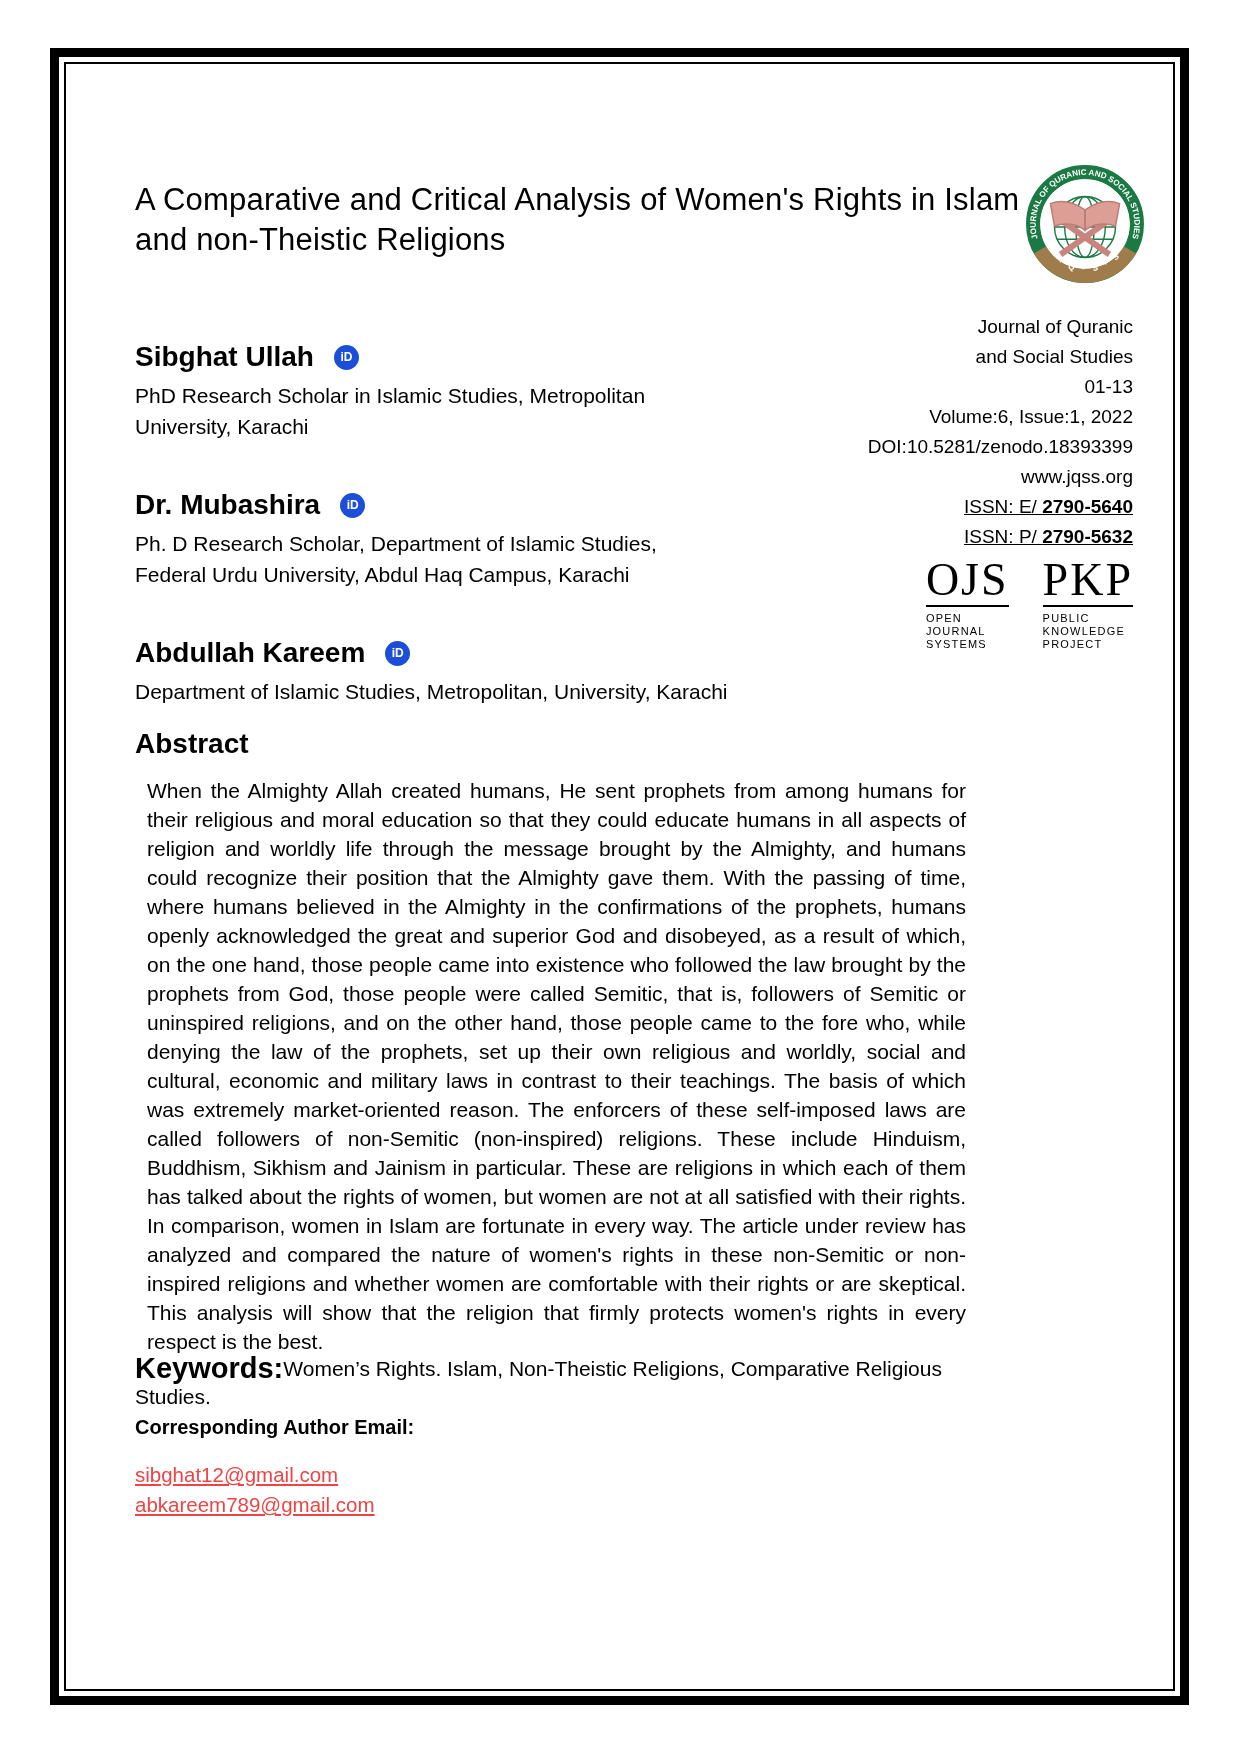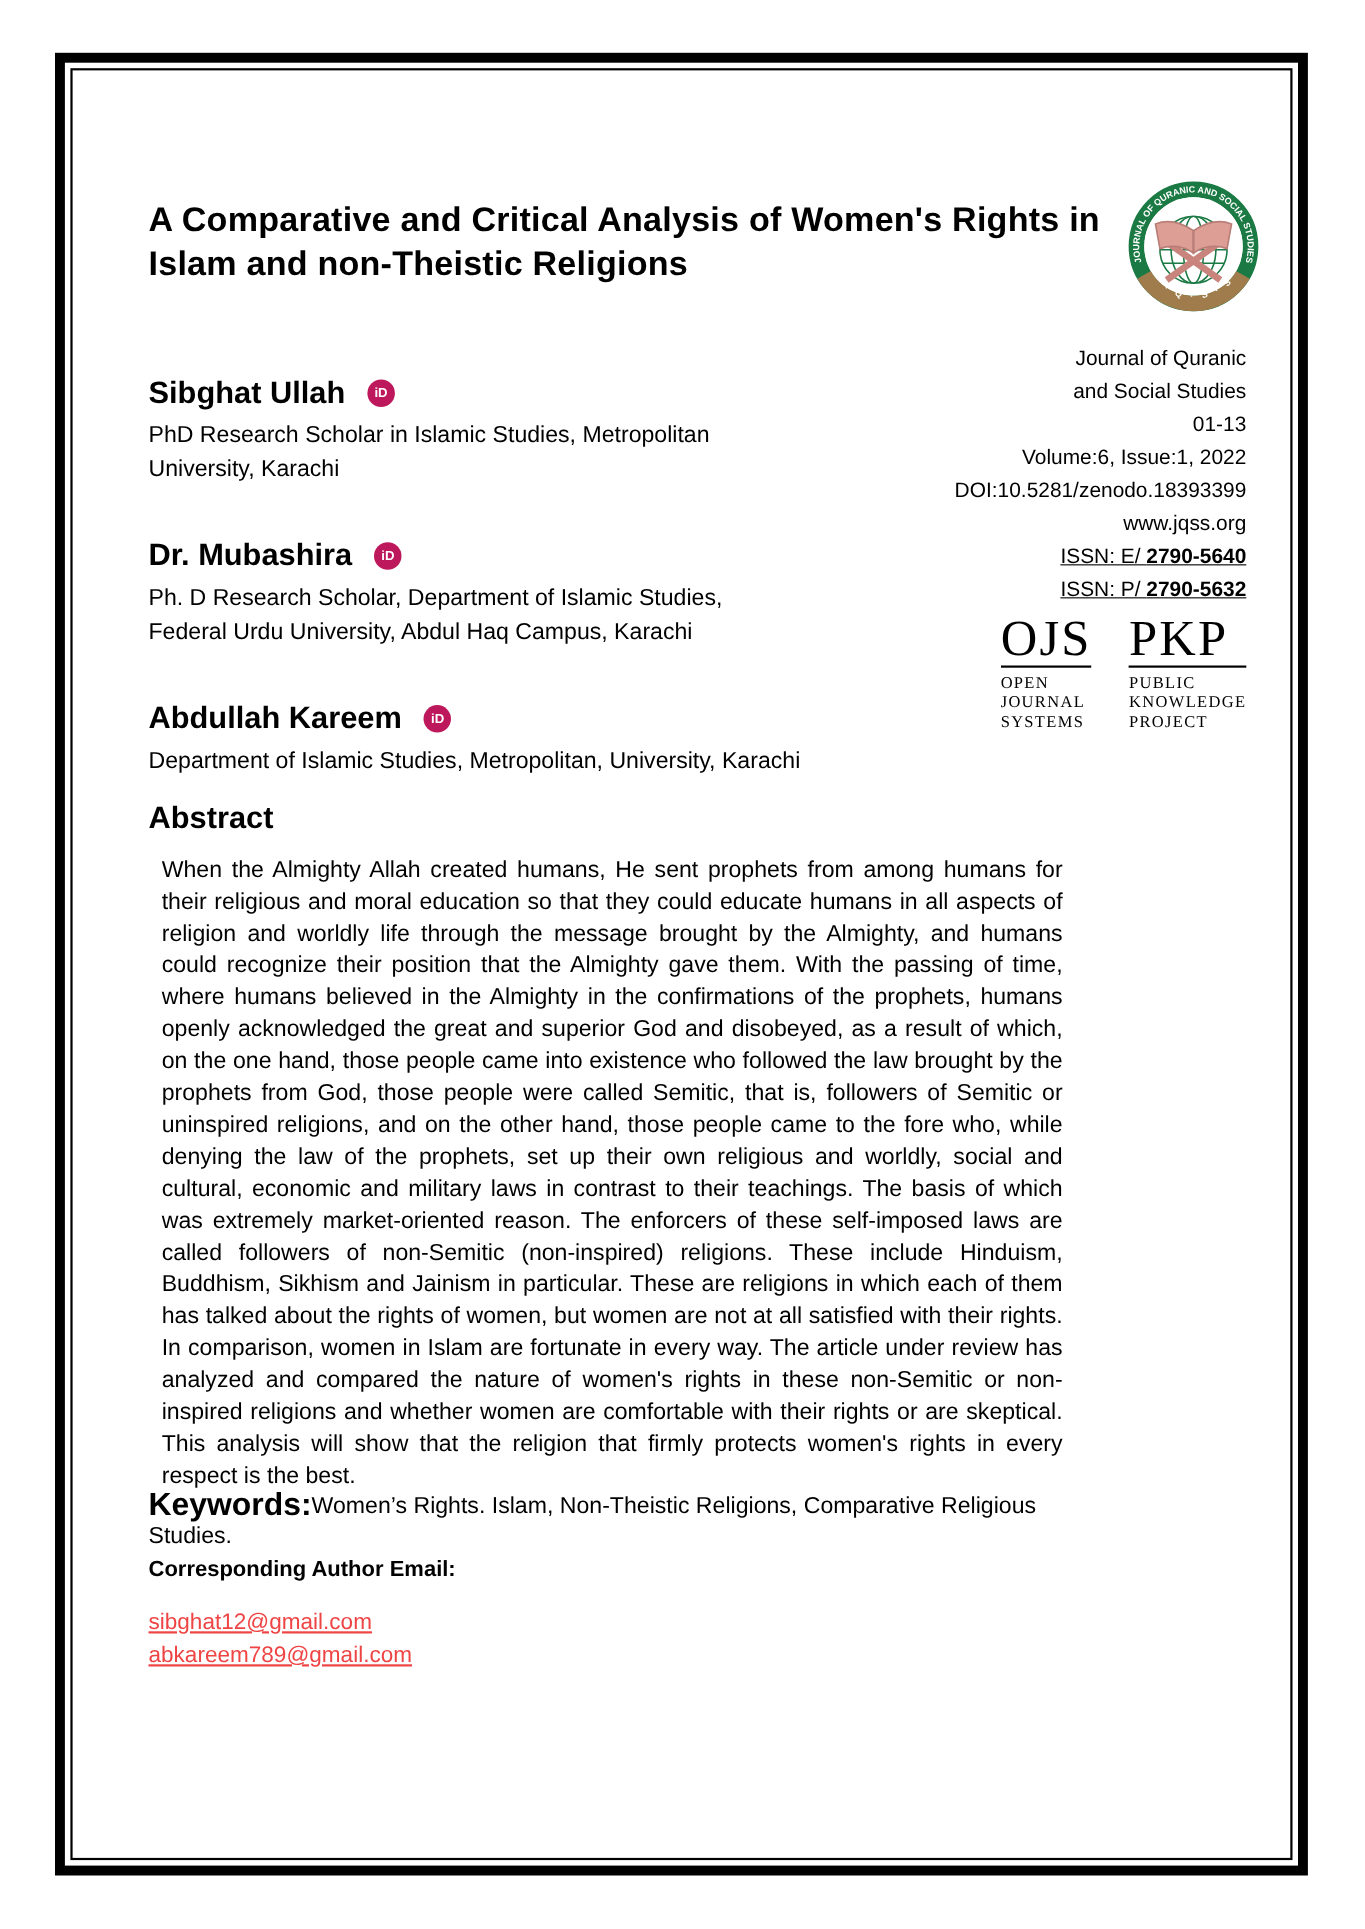--- a/index.html
+++ b/index.html
@@ -10,48 +10,48 @@
   .frame-outer { position:absolute; left:50px; top:48px; right:52px; bottom:49px; border:9px solid #000; }
   .frame-inner { position:absolute; left:64px; top:62px; right:66px; bottom:63px; border:2px solid #000; }
 
   .urdu-title {
     position:absolute; left:135px; top:104px; width:632px;
     font-family:"DejaVu Sans", sans-serif; font-size:30px; font-weight:bold;
     direction:rtl; text-align:center; border-bottom:3px solid #000; padding-bottom:10px;
   }
   .article-title {
     position:absolute; left:135px; top:180px; width:890px; margin:0;
-    font-size:31px; font-weight:bold; line-height:1.28; letter-spacing:0.2px;
+    font-size:31px; font-weight:normal; line-height:1.28; letter-spacing:0.2px;
   }
 
   .journal-logo { position:absolute; left:1024px; top:163px; width:122px; height:122px; }
 
   .journal-info {
     position:absolute; top:312px; right:108px; width:400px;
     text-align:right; font-size:19px; line-height:30px;
   }
   .issn-line { text-decoration:underline; }
   .issn-line b { font-weight:bold; }
 
   .press-logos { display:flex; justify-content:flex-end; gap:34px; margin-top:6px; text-align:left; }
   .press-abbr {
     font-family:"Liberation Serif", serif; font-size:46px; line-height:0.95;
     border-bottom:2px solid #000; padding-bottom:3px; letter-spacing:2px;
   }
   .press-sub {
-    font-family:Liberation Serif, serif; font-size:15px; line-height:1.2;
+    font-family:Liberation Sans, sans-serif; font-size:11px; line-height:1.2;
     letter-spacing:1.2px; margin-top:5px; white-space:pre-line;
   }
 
   .authors { position:absolute; left:135px; top:340px; width:700px; }
   .author-block + .author-block { margin-top:46px; }
   .author-name { display:flex; align-items:center; gap:20px; font-size:28px; font-weight:bold; line-height:34px; }
   .orcid-badge {
     display:inline-flex; align-items:center; justify-content:center;
-    width:25px; height:25px; border-radius:50%; background:#be185d;
+    width:25px; height:25px; border-radius:50%; background:#1d4ed8;
     color:#fff; font-size:12px; font-weight:bold; flex:0 0 auto;
   }
   .author-affil { font-size:21px; line-height:31px; margin-top:6px; }
   .affil-a1 { width:540px; }
   .affil-a2 { width:580px; }
   .affil-a3 { width:700px; }
 
   .abstract { position:absolute; left:135px; top:726px; width:843px; }
   .abstract-heading { margin:0 0 14px 0; font-size:28px; font-weight:bold; line-height:36px; }
   .abstract-text { margin:12px; font-size:21px; line-height:29px; text-align:justify; }

